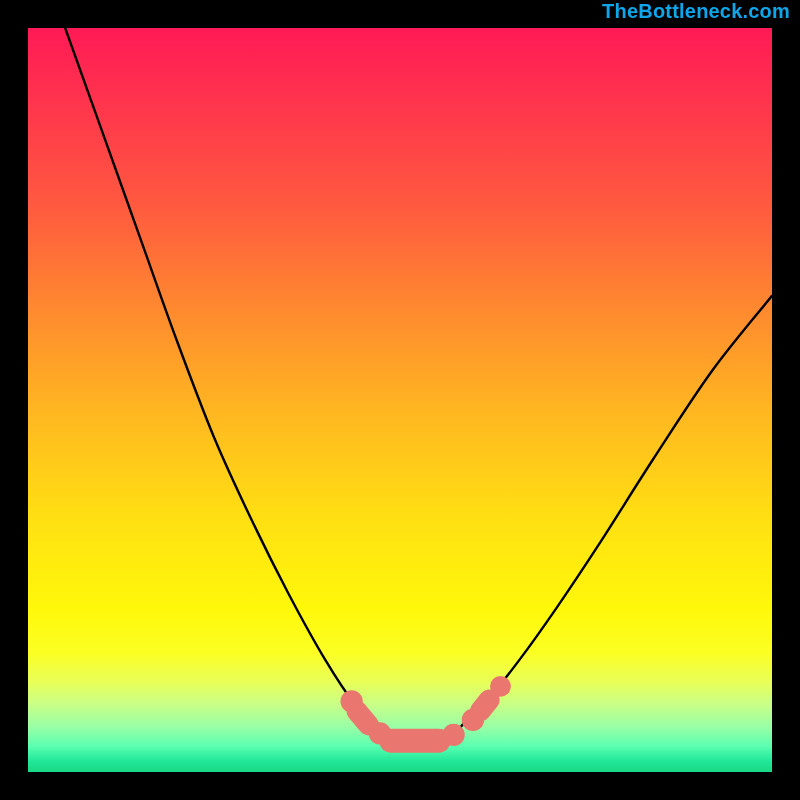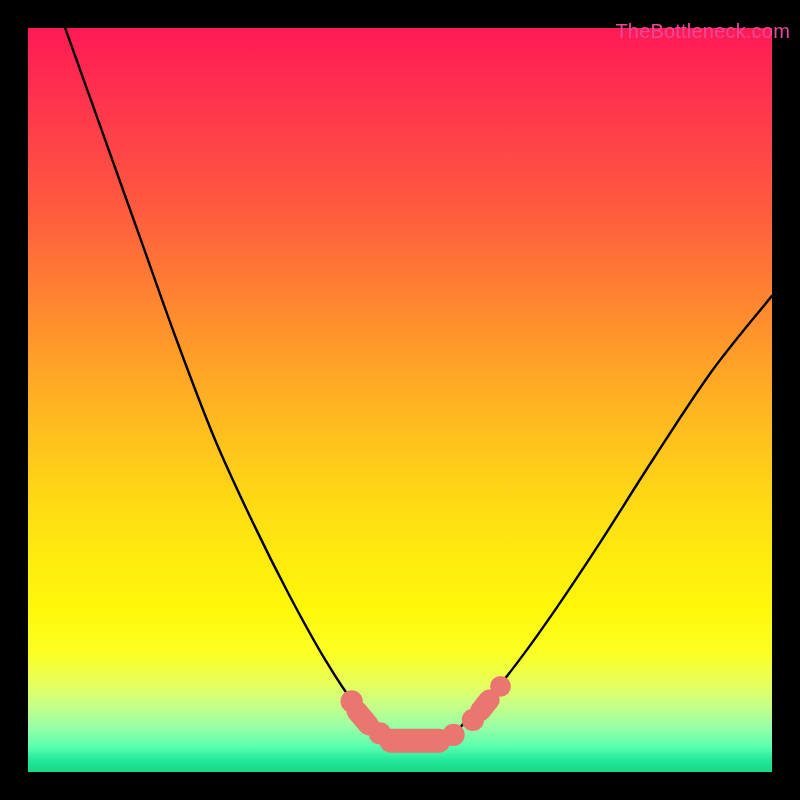--- a/index.html
+++ b/index.html
@@ -46,26 +46,26 @@
       #22e89a 98.5%,
       #18d884 100%
     );
   }
   svg.curve {
     position: absolute;
     inset: 0;
   }
   .watermark {
     position: absolute;
-    top: 20px;
+    top: 0;
     right: 10px;
-    color: #ec4899;
+    color: #0ea5e9;
     font-size: 20px;
     letter-spacing: 0.2px;
-    font-weight: 400;
+    font-weight: 700;
     user-select: none;
   }
 </style>
 </head>
 <body>
 
 <div class="frame">
   <div class="plot">
     <div class="gradient"></div>
     <svg class="curve" viewBox="0 0 744 744" preserveAspectRatio="none">

